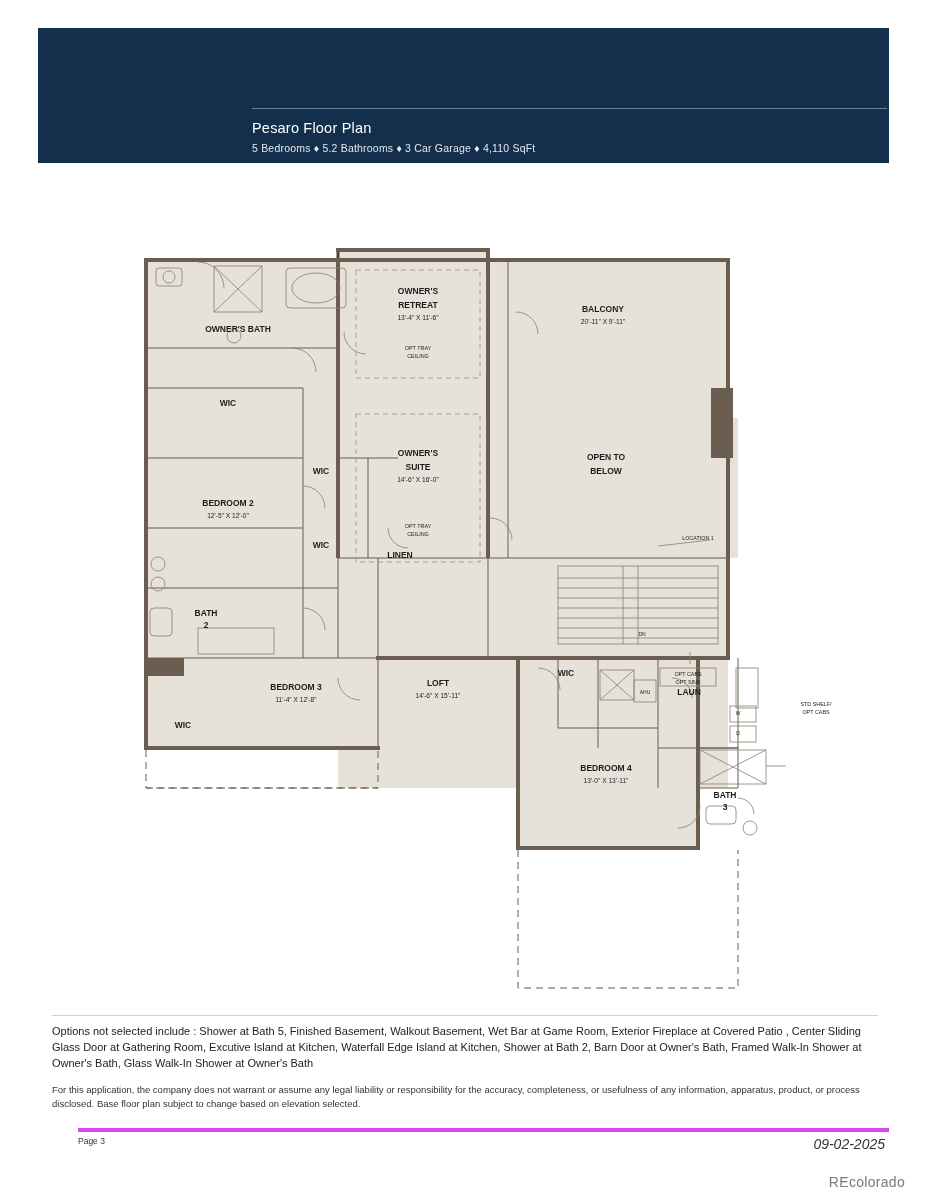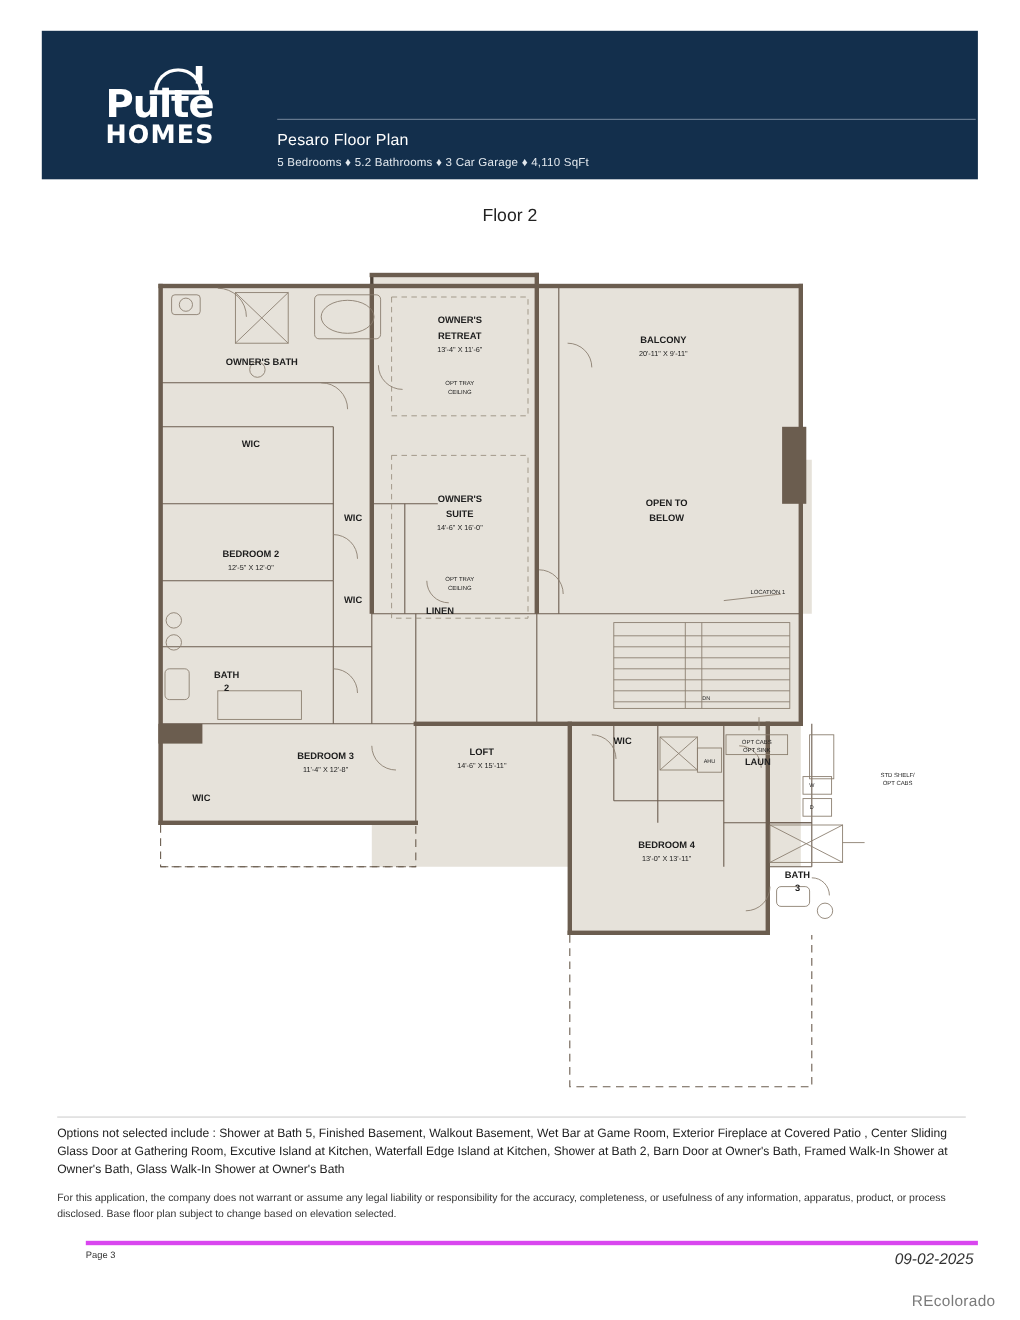--- a/index.html
+++ b/index.html
@@ -46,36 +46,28 @@
 
   text{font-family:"Liberation Sans",sans-serif;}
 </style>
 </head>
 <body>
 
 <div class="page">
   <div class="sheet">
 
     <div class="header">
-      <div class="logo">
-        <div class="roof"></div>
-        <div class="chim"></div>
-        <div class="roofbar"></div>
-        <div class="wordmark pulte">Pulte</div>
-        <div class="wordmark homes">HOMES</div>
-      </div>
 
       <div class="hdr-rule"></div>
       <div class="hdr-bot">
         <div class="plan-name">Pesaro Floor Plan</div>
         <div class="plan-specs">5 Bedrooms ♦ 5.2 Bathrooms ♦ 3 Car Garage ♦ 4,110 SqFt</div>
       </div>
     </div>
 
-    <div class="floor-label">Floor 2</div>
 
     <div class="plan">
       <svg width="851" height="780" viewBox="0 0 851 780" xmlns="http://www.w3.org/2000/svg">
         <defs>
           <style>
             .wall{fill:#6b5d4f;}
             .fillroom{fill:#e6e2da;}
             .thin{stroke:#6b5d4f;stroke-width:1;fill:none;}
             .thinner{stroke:#8a7d6e;stroke-width:.8;fill:none;}
             .dash{stroke:#6b5d4f;stroke-width:1;fill:none;stroke-dasharray:7 5;}

